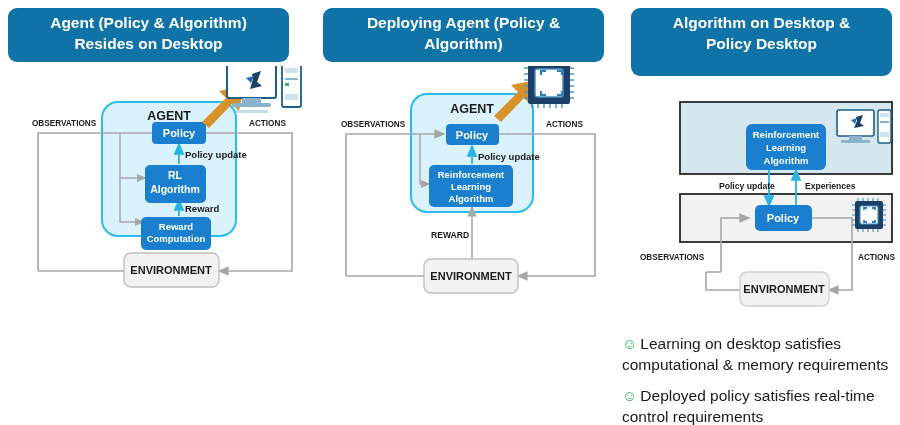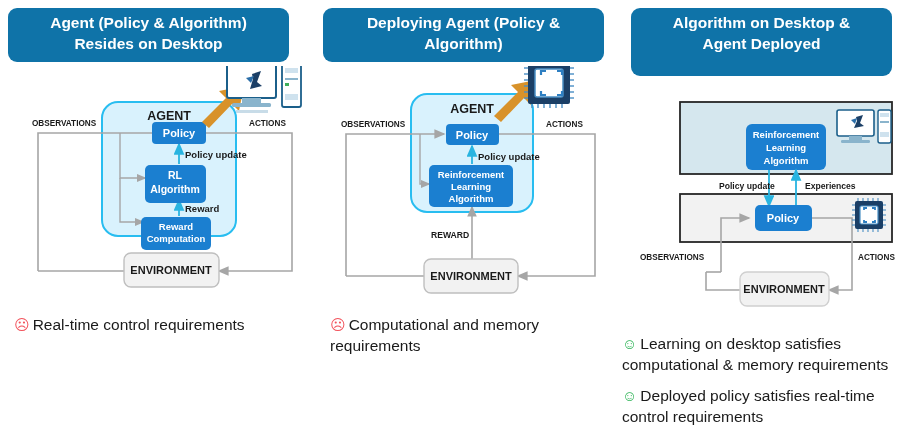--- a/index.html
+++ b/index.html
@@ -80,21 +80,21 @@
     </div>
   <div class="banner" id="banner-2">
       <div>
         <div>Deploying Agent (Policy &amp;</div>
         <div>Algorithm)</div>
       </div>
     </div>
   <div class="banner" id="banner-3">
       <div>
         <div>Algorithm on Desktop &amp;</div>
-        <div>Agent Deployed</div>
+        <div>Policy Desktop</div>
       </div>
     </div>
 
   <div class="panel" id="panel-1">
     <svg class="diagram-svg" width="315" height="240" viewBox="0 0 315 240">
       <defs>
         <marker id="ah-gray-1" markerWidth="7" markerHeight="7" refX="6" refY="3" orient="auto">
           <path d="M0,0 L7,3 L0,6 z" fill="#a6a6a6"></path>
         </marker>
         <marker id="ah-cyan-1" markerWidth="7" markerHeight="7" refX="6" refY="3" orient="auto">
@@ -317,31 +317,21 @@
           <line x1="247" y1="115" x2="250" y2="115"></line>
             <line x1="247" y1="120" x2="250" y2="120"></line>
           <line x1="247" y1="125" x2="250" y2="125"></line>
             <line x1="247" y1="130" x2="250" y2="130"></line>
           <line x1="247" y1="135" x2="250" y2="135"></line>
         </g>
       </g>
     </svg>
   </div>
 
-  <div class="caption-block" id="caption-1">
-    <span class="caption-line">
-      <span class="face face-sad">☹</span><span class="caption-text">Real-time control requirements</span>
-    </span>
-  </div>
-
-  <div class="caption-block" id="caption-2">
-    <span class="caption-line">
-      <span class="face face-sad">☹</span><span class="caption-text">Computational and memory requirements</span>
-    </span>
-  </div>
+
 
   <div class="caption-block" id="caption-3">
     <span class="caption-line">
       <span class="face face-happy">☺</span><span class="caption-text">Learning on desktop satisfies computational &amp; memory requirements</span>
     </span>
     <span class="caption-line">
       <span class="face face-happy">☺</span><span class="caption-text">Deployed policy satisfies real-time control requirements</span>
     </span>
   </div>
 

